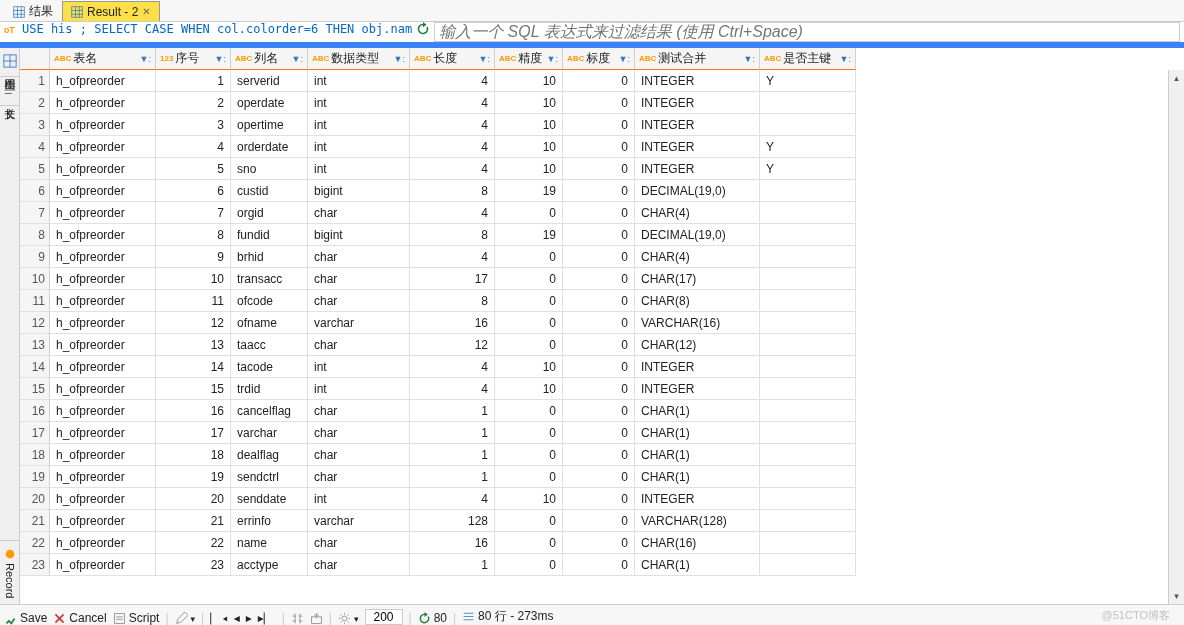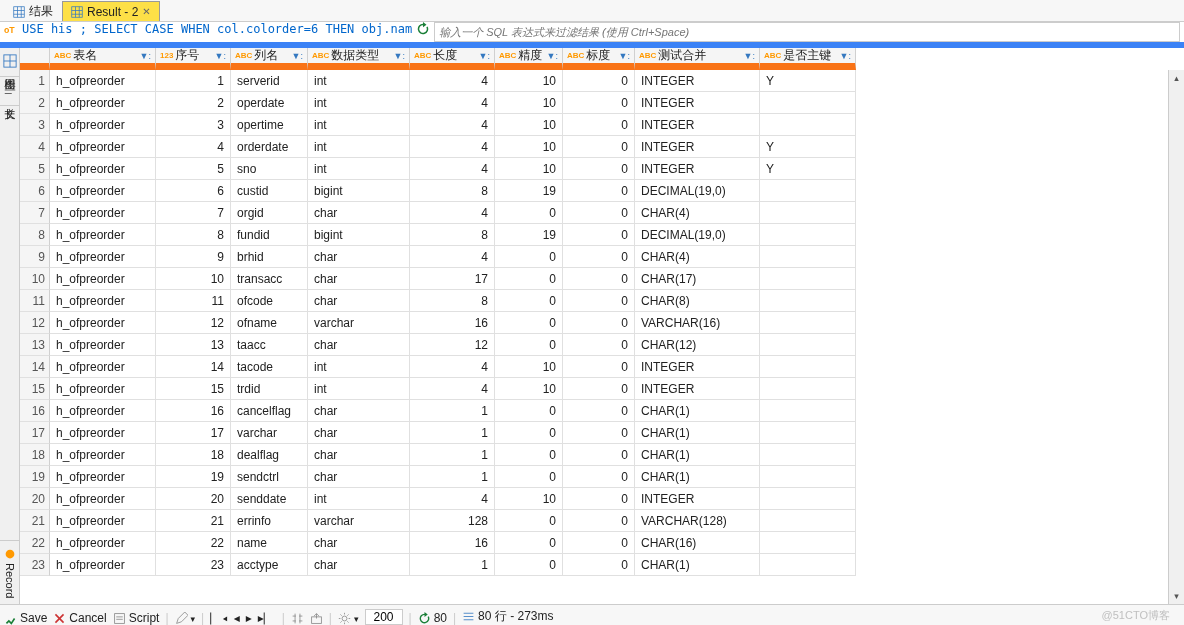--- a/index.html
+++ b/index.html
@@ -6,28 +6,28 @@
 body { font-family: "Segoe UI", Arial, sans-serif; font-size: 12px; background: #fff; color: #222; width: 1184px; height: 625px; overflow: hidden; position: relative; }
 .tabs { display: flex; border-bottom: 1px solid #ccc; height: 22px; background: #f7f7f7; align-items: flex-end; padding-left: 4px; }
 .tab { display: flex; align-items: center; padding: 2px 8px; border: 1px solid transparent; border-bottom: none; font-size: 12px; cursor: pointer; height: 20px; text-align: right; }
 .tab.active { background: #fde047; border-color: #999; }
 .tab-icon { width: 12px; height: 12px; display: inline-flex; margin-right: 4px; color: #3478c0; }
 .tab-close { margin-left: 4px; color: #666; font-size: 10px; }
 .toolbar { display: flex; align-items: flex-start; height: 26px; border-bottom: 6px solid #3b82f6; padding: 0 4px; gap: 4px; }
 .sql-text { color: #0066cc; font-family: Consolas, monospace; font-size: 12px; white-space: nowrap; overflow: hidden; }
 .ot-icon { width: 14px; height: 14px; color: #ff9900; display: inline-flex; }
 .refresh-icon { width: 14px; height: 14px; color: #1a7f37; display: inline-flex; cursor: pointer; }
-.filter-input { flex: 1; border: 1px solid #ccc; height: 20px; padding: 0 4px; font-style: italic; color: #888; font-size: 11px; }
+.filter-input { flex: 1; border: 1px solid #ccc; height: 20px; padding: 0 4px; font-style: italic; color: #888; font-size: 16px; }
 .main { display: flex; height: 556px; }
 .sidetabs { width: 20px; border-right: 1px solid #ccc; display: flex; flex-direction: column; background: #f0f0f0; }
 .sidetab { writing-mode: vertical-rl; text-orientation: upright; padding: 6px 2px; font-size: 11px; border-bottom: 1px solid #ccc; cursor: pointer; text-align: center; }
 .sidetab svg { width: 14px; height: 14px; margin-bottom: 2px; }
 .grid-wrap { flex: 1; overflow: hidden; position: relative; }
 .grid { display: grid; grid-template-columns: 30px 106px 75px 77px 102px 85px 68px 72px 125px 96px; font-size: 12px; }
-.hdr { background: #f5f5f5; border-right: 1px solid #d0d0d0; border-bottom: 7px solid #f97316; padding: 2px 4px; display: flex; align-items: center; height: 22px; position: sticky; top: 0; font-weight: normal; }
+.hdr { background: #f5f5f5; border-right: 1px solid #d0d0d0; border-bottom: 1px solid #f97316; padding: 2px 4px; display: flex; align-items: center; height: 22px; position: sticky; top: 0; font-weight: normal; }
 .hdr .type-badge { font-size: 8px; color: #ff9900; font-weight: bold; margin-right: 2px; }
 .hdr .filter { margin-left: auto; color: #3478c0; font-size: 9px; }
 .rownum { background: #f5f5f5; border-right: 1px solid #d0d0d0; border-bottom: 1px solid #e0e0e0; text-align: right; padding: 2px 4px; color: #555; height: 22px; display: flex; align-items: center; justify-content: flex-end; }
 .cell { border-right: 1px solid #e0e0e0; border-bottom: 1px solid #e0e0e0; padding: 2px 6px; height: 22px; display: flex; align-items: center; overflow: hidden; white-space: nowrap; }
 .num { justify-content: flex-end; }
 .rt { justify-content: flex-start; }
 .scrollbar-v { position: absolute; right: 0; top: 22px; width: 16px; bottom: 0; background: #f0f0f0; border-left: 1px solid #ccc; }
 .scrollbar-v .arrow { height: 16px; display: flex; align-items: center; justify-content: center; font-size: 9px; color: #555; }
 .statusbar { display: flex; align-items: flex-end; height: 21px; border-top: 1px solid #ccc; padding: 0 4px; gap: 6px; font-size: 12px; background: #f7f7f7; }
 .statusbar .item { display: flex; align-items: center; gap: 3px; cursor: pointer; }

